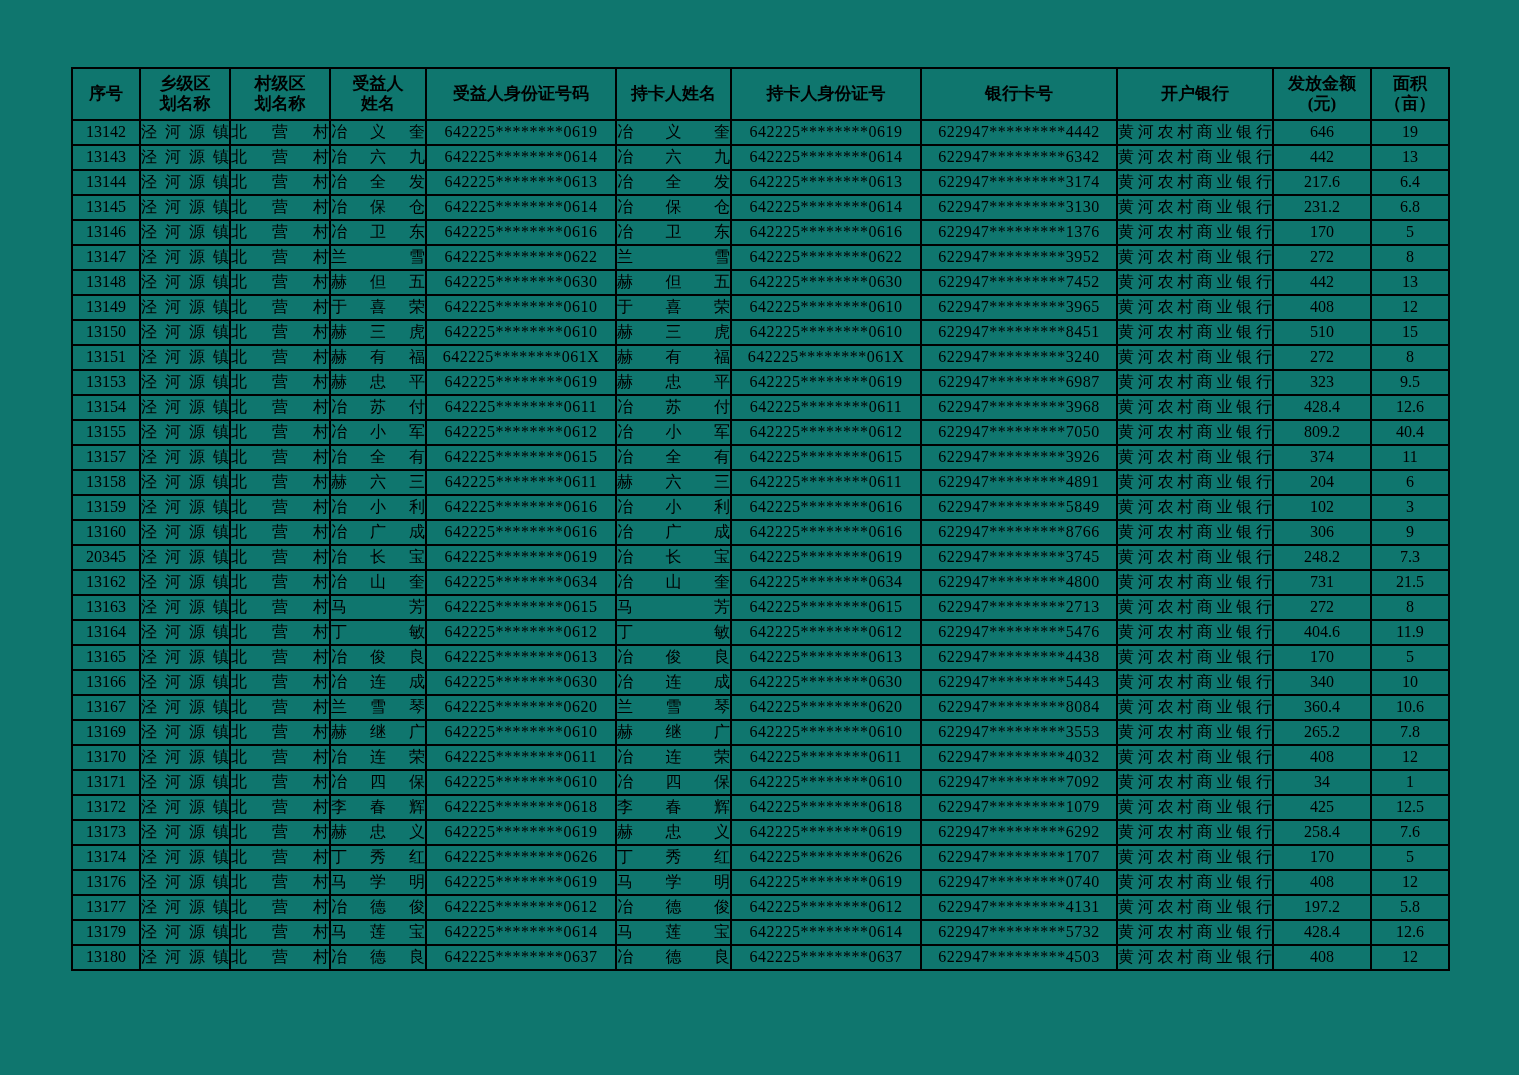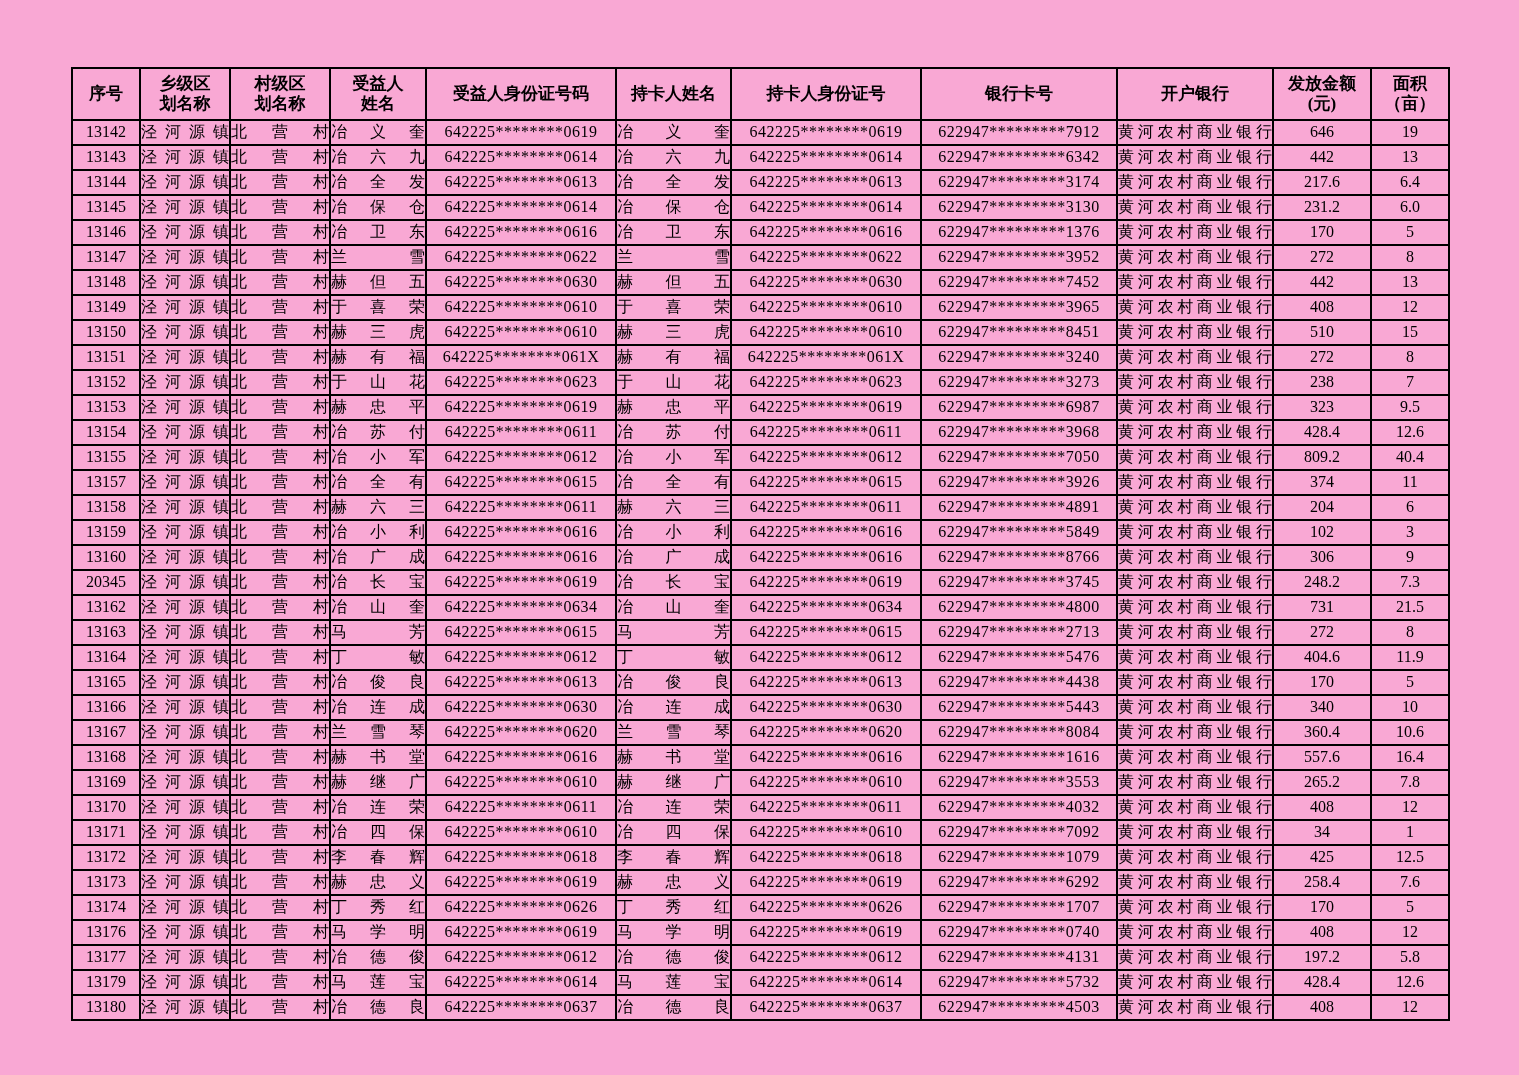--- a/index.html
+++ b/index.html
@@ -1,19 +1,19 @@
 <!DOCTYPE html>
 <html><head>
 <meta charset="utf-8">
 <style>
   html,body{margin:0;padding:0;background:#ffffff;}
   .page{
     position:relative;
     width:1519px;height:1075px;
-    background:#f9a8d4;
+    background:#0f766e;
     font-family:"Liberation Serif","DejaVu Serif",serif;
     color:#000;
     overflow:hidden;
   }
   table.grid{
     position:absolute;left:71px;top:67px;
     width:1377px;
     border-collapse:collapse;
     table-layout:fixed;
   }
@@ -101,21 +101,21 @@
     </thead>
     <tbody id="table-body">
         <tr>
           <td>13142</td>
           <td class="dist">泾河源镇</td>
           <td class="dist">北营村</td>
           <td class="dist">冶义奎</td>
           <td class="idnum">642225********0619</td>
           <td class="dist">冶义奎</td>
           <td class="idnum">642225********0619</td>
-          <td class="idnum">622947*********7912</td>
+          <td class="idnum">622947*********4442</td>
           <td class="bank">黄河农村商业银行</td>
           <td>646</td>
           <td>19</td>
         </tr>
         <tr>
           <td>13143</td>
           <td class="dist">泾河源镇</td>
           <td class="dist">北营村</td>
           <td class="dist">冶六九</td>
           <td class="idnum">642225********0614</td>
@@ -143,21 +143,21 @@
           <td>13145</td>
           <td class="dist">泾河源镇</td>
           <td class="dist">北营村</td>
           <td class="dist">冶保仓</td>
           <td class="idnum">642225********0614</td>
           <td class="dist">冶保仓</td>
           <td class="idnum">642225********0614</td>
           <td class="idnum">622947*********3130</td>
           <td class="bank">黄河农村商业银行</td>
           <td>231.2</td>
-          <td>6.0</td>
+          <td>6.8</td>
         </tr>
         <tr>
           <td>13146</td>
           <td class="dist">泾河源镇</td>
           <td class="dist">北营村</td>
           <td class="dist">冶卫东</td>
           <td class="idnum">642225********0616</td>
           <td class="dist">冶卫东</td>
           <td class="idnum">642225********0616</td>
           <td class="idnum">622947*********1376</td>
@@ -224,33 +224,20 @@
           <td class="dist">赫有福</td>
           <td class="idnum">642225********061X</td>
           <td class="dist">赫有福</td>
           <td class="idnum">642225********061X</td>
           <td class="idnum">622947*********3240</td>
           <td class="bank">黄河农村商业银行</td>
           <td>272</td>
           <td>8</td>
         </tr>
         <tr>
-          <td>13152</td>
-          <td class="dist">泾河源镇</td>
-          <td class="dist">北营村</td>
-          <td class="dist">于山花</td>
-          <td class="idnum">642225********0623</td>
-          <td class="dist">于山花</td>
-          <td class="idnum">642225********0623</td>
-          <td class="idnum">622947*********3273</td>
-          <td class="bank">黄河农村商业银行</td>
-          <td>238</td>
-          <td>7</td>
-        </tr>
-        <tr>
           <td>13153</td>
           <td class="dist">泾河源镇</td>
           <td class="dist">北营村</td>
           <td class="dist">赫忠平</td>
           <td class="idnum">642225********0619</td>
           <td class="dist">赫忠平</td>
           <td class="idnum">642225********0619</td>
           <td class="idnum">622947*********6987</td>
           <td class="bank">黄河农村商业银行</td>
           <td>323</td>
@@ -419,33 +406,20 @@
           <td class="dist">兰雪琴</td>
           <td class="idnum">642225********0620</td>
           <td class="dist">兰雪琴</td>
           <td class="idnum">642225********0620</td>
           <td class="idnum">622947*********8084</td>
           <td class="bank">黄河农村商业银行</td>
           <td>360.4</td>
           <td>10.6</td>
         </tr>
         <tr>
-          <td>13168</td>
-          <td class="dist">泾河源镇</td>
-          <td class="dist">北营村</td>
-          <td class="dist">赫书堂</td>
-          <td class="idnum">642225********0616</td>
-          <td class="dist">赫书堂</td>
-          <td class="idnum">642225********0616</td>
-          <td class="idnum">622947*********1616</td>
-          <td class="bank">黄河农村商业银行</td>
-          <td>557.6</td>
-          <td>16.4</td>
-        </tr>
-        <tr>
           <td>13169</td>
           <td class="dist">泾河源镇</td>
           <td class="dist">北营村</td>
           <td class="dist">赫继广</td>
           <td class="idnum">642225********0610</td>
           <td class="dist">赫继广</td>
           <td class="idnum">642225********0610</td>
           <td class="idnum">622947*********3553</td>
           <td class="bank">黄河农村商业银行</td>
           <td>265.2</td>

